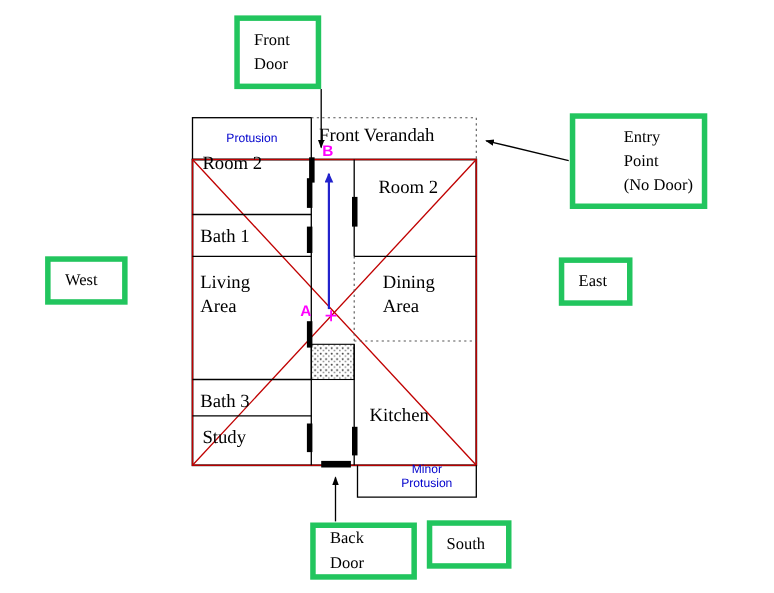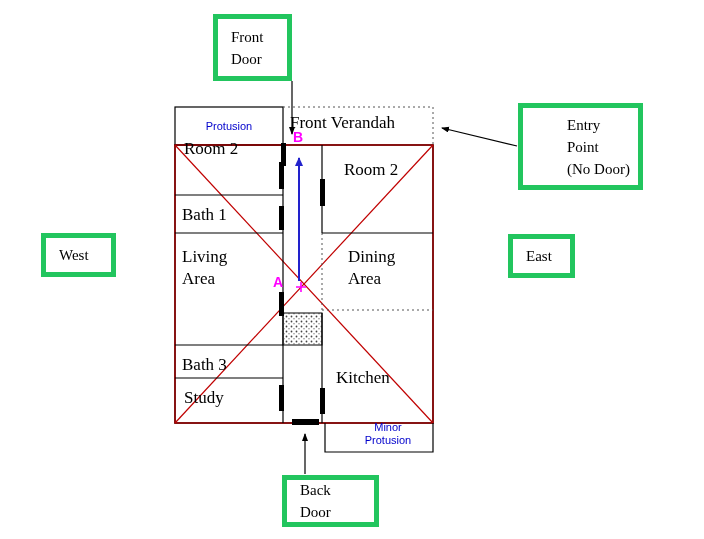--- a/index.html
+++ b/index.html
@@ -132,20 +132,23 @@
   <div class="callout" id="box-west">
     <span>West</span>
   </div>
   <div class="callout" id="box-east">
     <span>East</span>
   </div>
   <div class="callout" id="box-back-door">
     <span>Back
 Door</span>
   </div>
+  <div class="callout" id="box-south">
+    <span>South</span>
+  </div>
 
   <div class="lbl" id="lbl-verandah">Front Verandah</div>
   <div class="lbl blue" id="lbl-protusion">Protusion</div>
   <div class="lbl" id="lbl-room1">Room 2</div>
   <div class="lbl" id="lbl-room2">Room 2</div>
   <div class="lbl" id="lbl-bath1">Bath 1</div>
   <div class="lbl" id="lbl-living">Living
 Area</div>
   <div class="lbl" id="lbl-dining">Dining
 Area</div>

